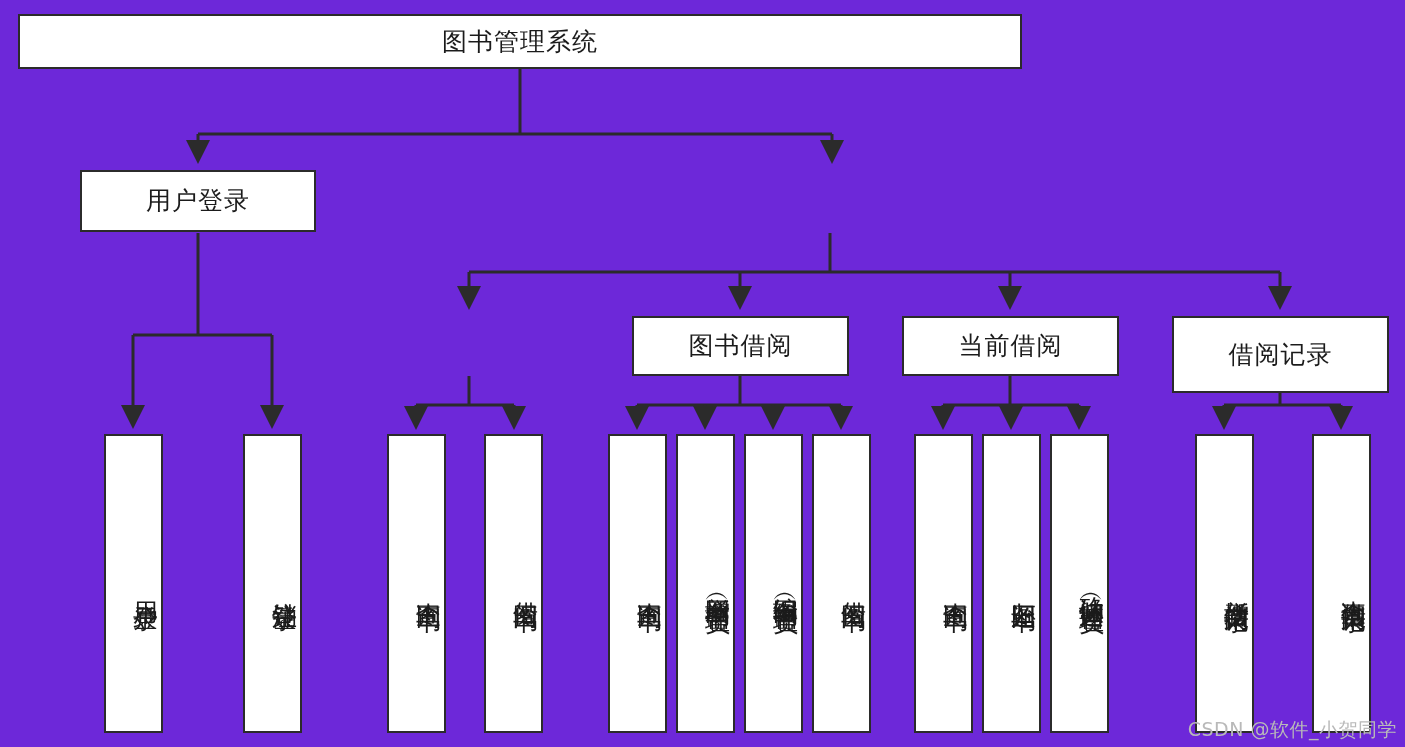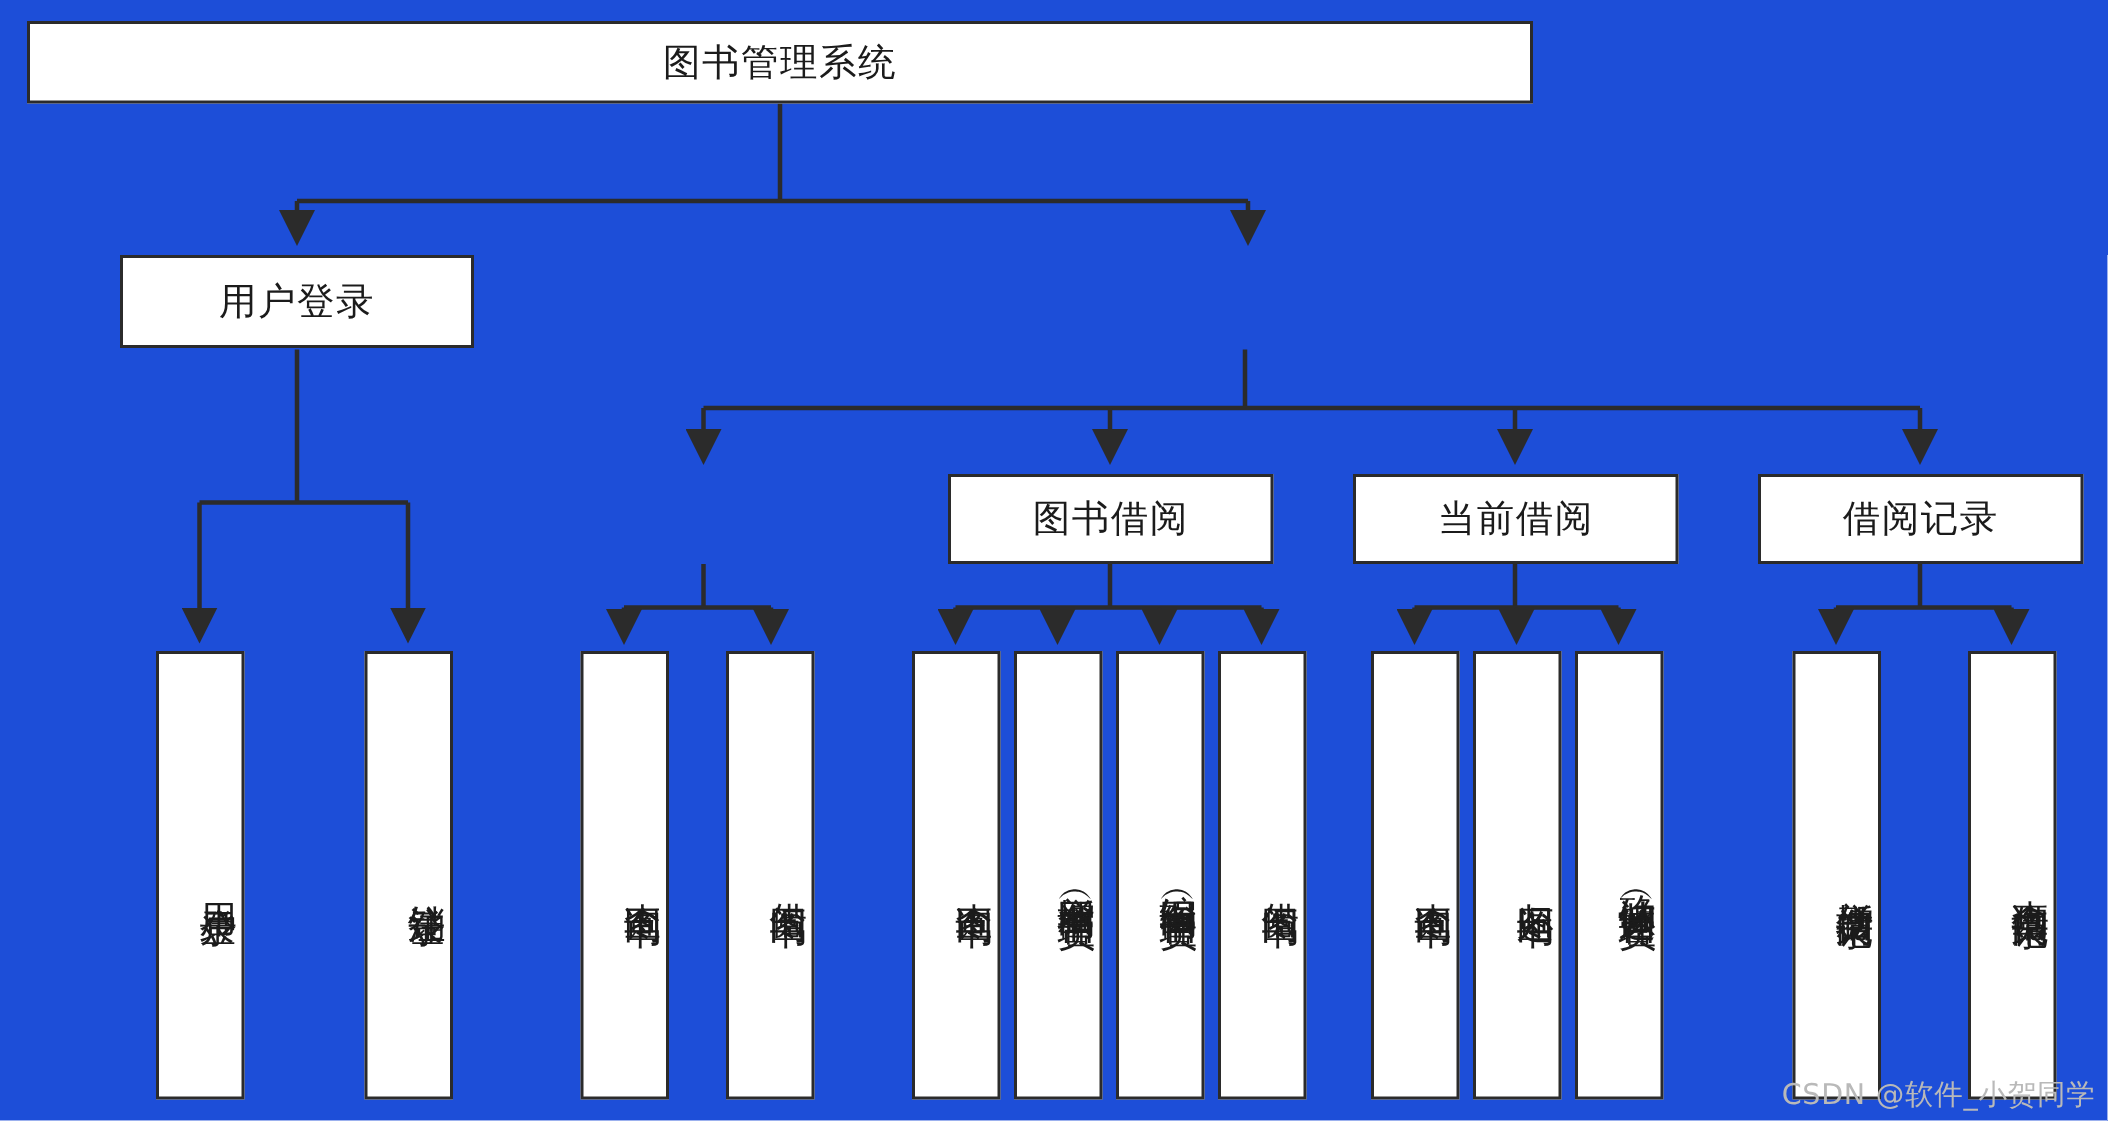--- a/index.html
+++ b/index.html
@@ -8,21 +8,21 @@
     padding: 0;
     background: #ffffff;
   }
   body {
     font-family: "DejaVu Sans", "Liberation Sans", sans-serif;
   }
   #canvas {
     position: relative;
     width: 1405px;
     height: 747px;
-    background: #1d4ed8;
+    background: #6d28d9;
     overflow: hidden;
   }
   #wires {
     position: absolute;
     left: 0;
     top: 0;
     width: 1405px;
     height: 747px;
     pointer-events: none;
   }
@@ -130,21 +130,21 @@
   <div class="node h" style="left:80px; top:170px; width:236px; height:62px;">
     <span>用户登录</span>
   </div>
 
   <div class="node h" style="left:902px; top:316px; width:217px; height:60px;">
     <span>当前借阅</span>
   </div>
   <div class="node h" style="left:632px; top:316px; width:217px; height:60px;">
     <span>图书借阅</span>
   </div>
-  <div class="node h" style="left:1172px; top:316px; width:217px; height:60px;">
+  <div class="node h" style="left:1172px; top:316px; width:217px; height:77px;">
     <span>借阅记录</span>
   </div>
 
   <div class="node v" style="left:104px; top:434px; width:59px; height:299px;">
     <span class="vtext">用户登录</span>
   </div>
   <div class="node v" style="left:243px; top:434px; width:59px; height:299px;">
     <span class="vtext">注销登录</span>
   </div>
 

